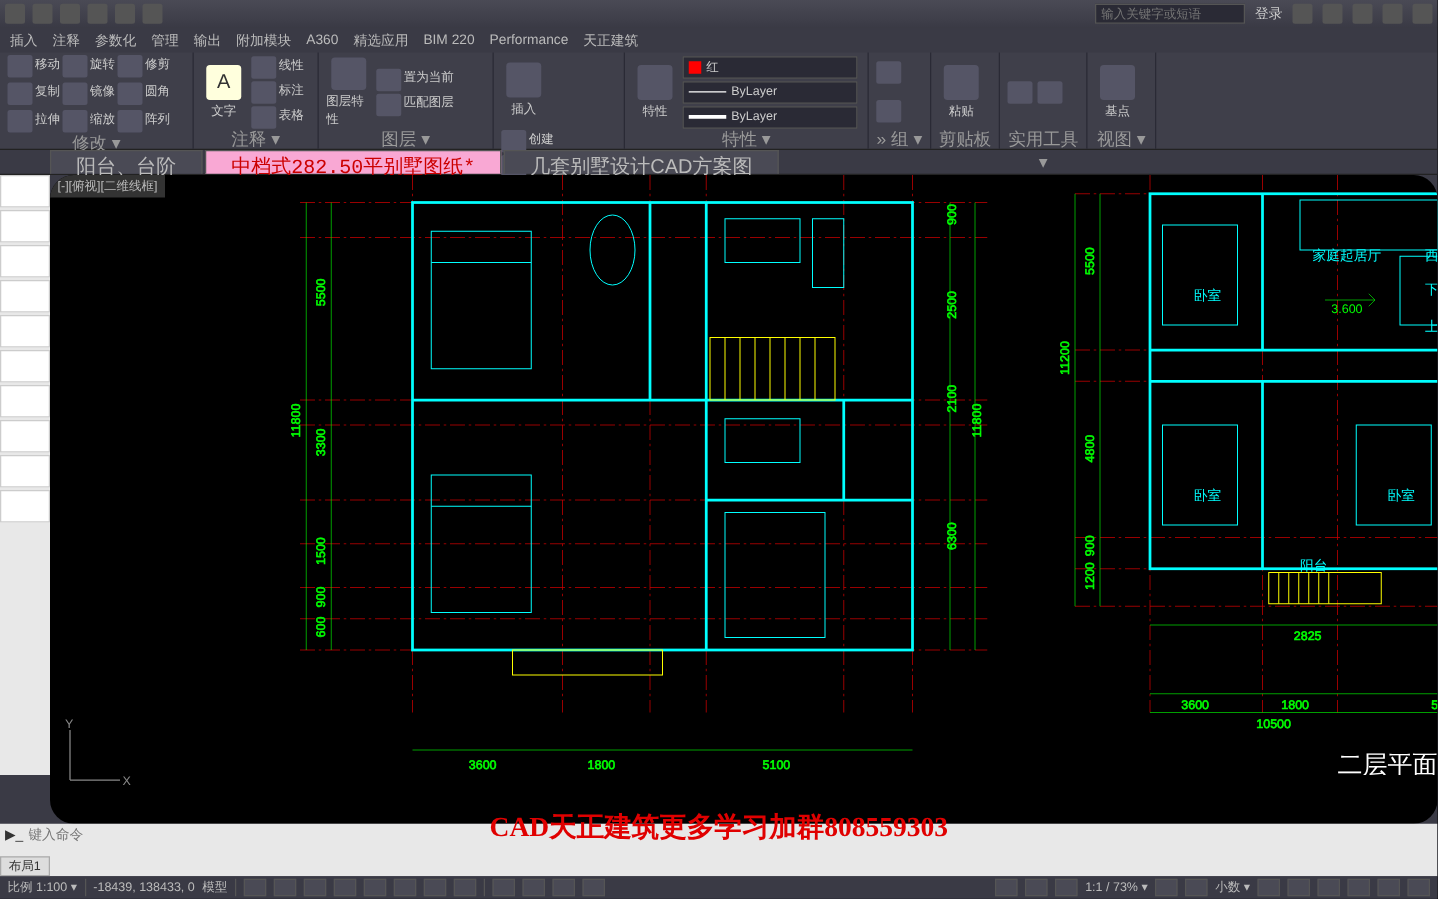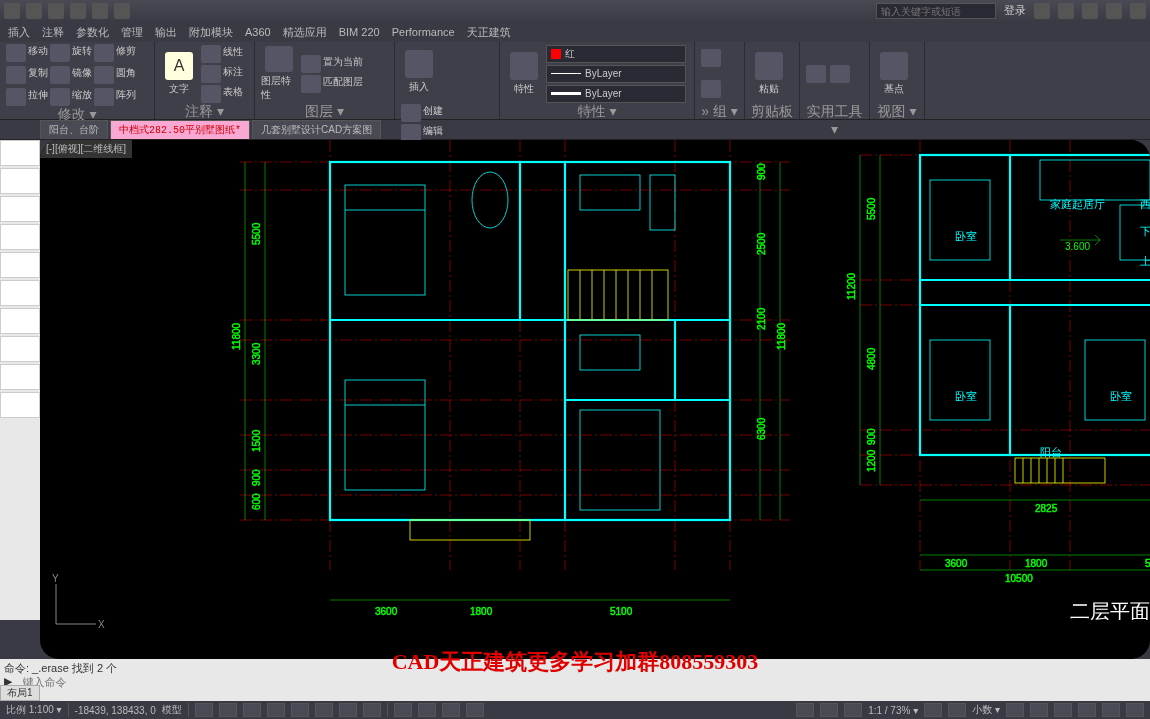--- a/index.html
+++ b/index.html
@@ -24,21 +24,21 @@
   .panel-label { text-align: center; font-size: 14px; color: #999; height: 14px; }
   .big-btn { width: 36px; height: 56px; display: flex; flex-direction: column; align-items: center; justify-content: center; gap: 2px; }
   .big-icon { width: 28px; height: 28px; background: #556; border-radius: 3px; }
   .small-btn { width: 20px; height: 18px; background: #556; border-radius: 2px; }
   .ribbon-text { font-size: 10px; color: #ccc; }
   .layer-dropdown { width: 140px; height: 18px; background: #2a2a35; border: 1px solid #555; display: flex; align-items: center; gap: 4px; padding: 0 4px; font-size: 10px; }
   .color-sq { width: 10px; height: 10px; }
   
   
   .doc-tabs { height: 20px; background: #3a3a45; display: flex; gap: 2px; padding-left: 40px; border-bottom: 1px solid #222; }
-  .doc-tab { padding: 2px 8px; background: #4a4a55; font-size: 10px; color: #bbb; border: 1px solid #555; border-bottom: none; }
+  .doc-tab { padding: 2px 20px; background: #4a4a55; font-size: 16px; color: #bbb; border: 1px solid #555; border-bottom: none; }
   .doc-tab.active { background: #f9a8d4; color: #c00; font-family: Liberation Mono, monospace; }
   
   
   .left-strip { position: absolute; left: 0; top: 140px; width: 40px; height: 480px; background: #e8e8e8; display: flex; flex-direction: column; gap: 2px; }
   .strip-cell { height: 26px; background: #fff; border: 1px solid #ccc; }
   
   
   .canvas { position: absolute; left: 40px; top: 140px; right: 0; bottom: 60px; background: #000; overflow: hidden; border-radius: 19px; }
   .layout-tab { position: absolute; top: 0; left: 0; background: #333; color: #bbb; font-size: 10px; padding: 2px 6px; }
   
@@ -438,21 +438,20 @@
     <line x1="10" y1="50" x2="50" y2="50"></line>
       <line x1="10" y1="50" x2="10" y2="10"></line>
     <text x="52" y="54">X</text>
       <text x="6" y="8">Y</text>
   </svg>
 </div>
 
 <div class="overlay-text">CAD天正建筑更多学习加群808559303</div>
 
 <div class="cmd-area">
-  <div class="cmd-line">命令: _.erase 找到 2 个</div>
   <div class="cmd-input">
     <span>▶_</span>
     <input placeholder="键入命令" style="">
   </div>
   <div class="left-tab-strip">
     <div class="left-tab">布局1</div>
   </div>
 </div>
 
 <div class="status-bar">

